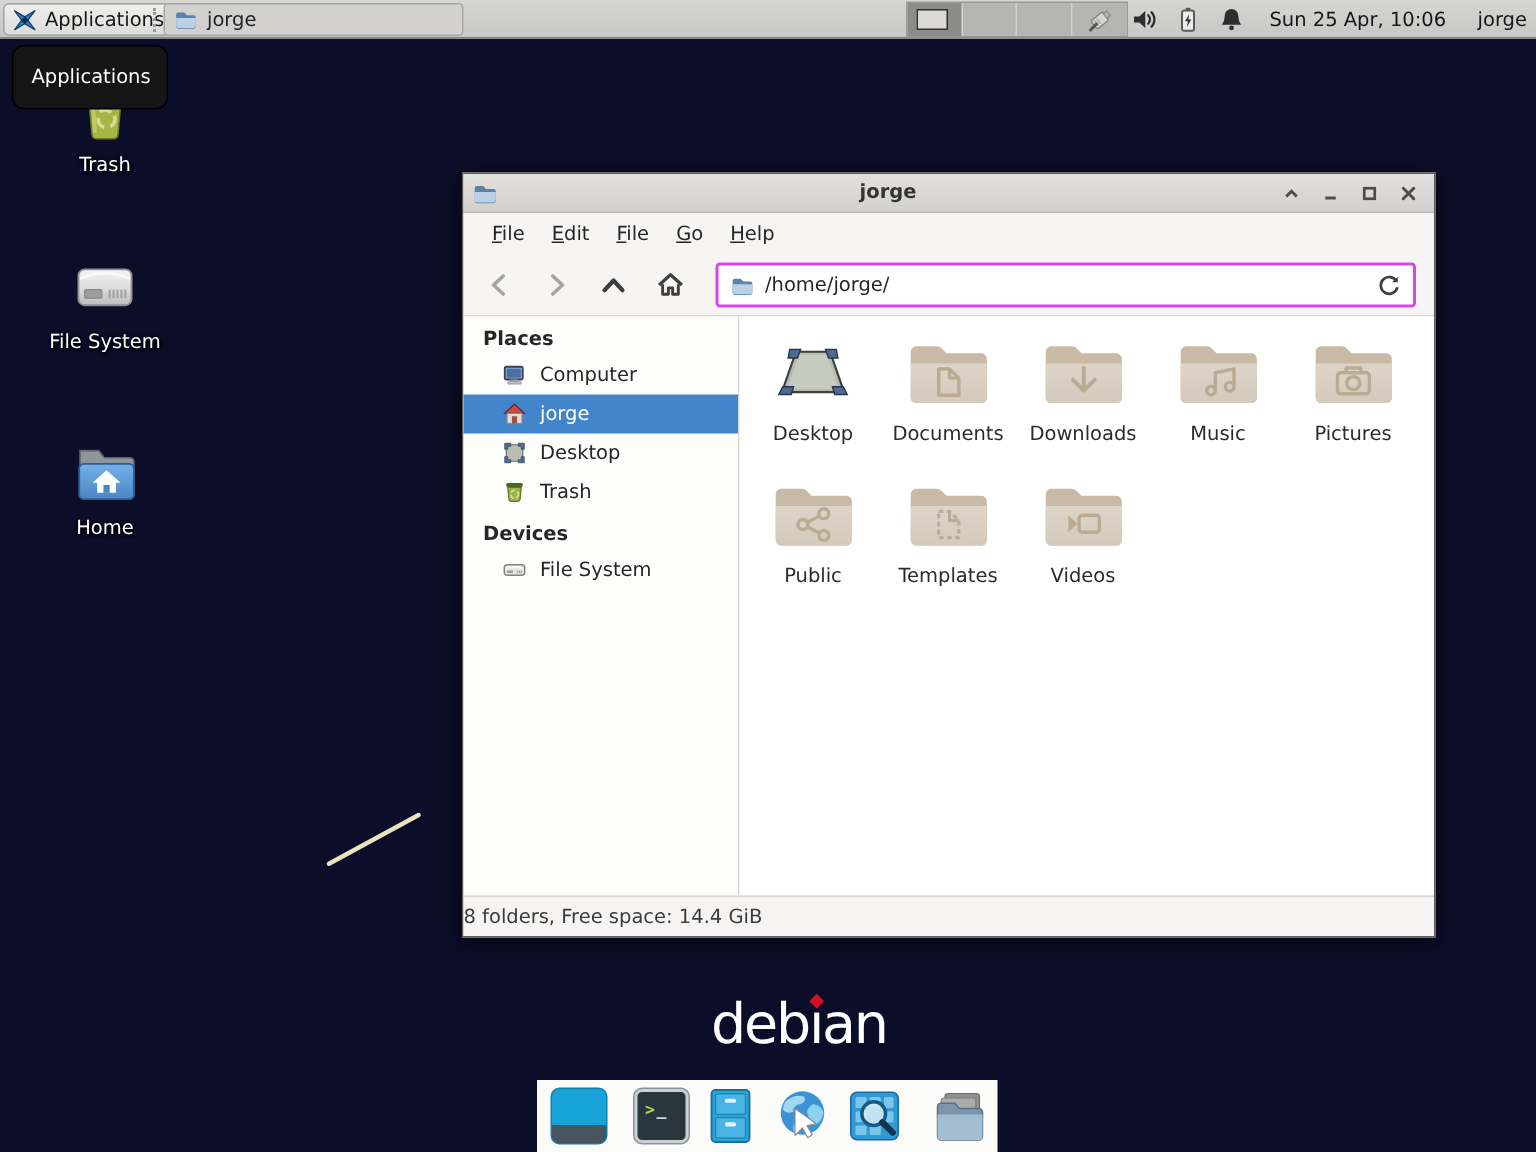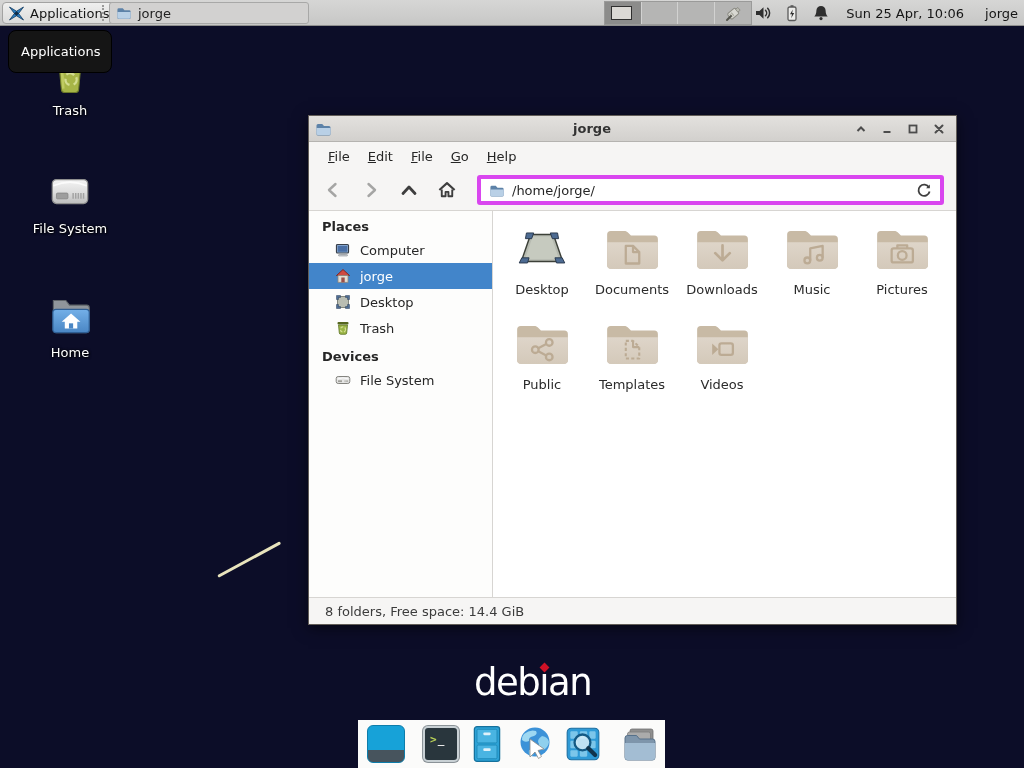--- a/index.html
+++ b/index.html
@@ -112,38 +112,38 @@
   .menu-item { display:inline-block; padding:4px 9px; font-size:13px; color:#262626; }
   .menu-item::first-letter { text-decoration:underline; }
 
   .toolbar {
     height:41px; flex:0 0 41px; display:flex; align-items:center;
     background:#f6f5f4; border-bottom:1px solid #d7d5d2; padding:0 12px 0 14px; gap:18px;
   }
   .tool-btn { width:20px; height:20px; display:flex; align-items:center; justify-content:center; }
   .pathbar {
     flex:1; height:30px; margin-left:2px; background:#fff;
-    border:4px solid #d946ef; border-radius:3px;
+    border:2px solid #d946ef; border-radius:3px;
     display:flex; align-items:center; gap:7px; padding:0 8px;
   }
   .pathbar .path-text { font-size:13px; color:#262626; flex:1; }
 
   .fm-body { flex:1; display:flex; min-height:0; }
   .sidebar { width:184px; background:#fdfdfc; border-right:1px solid #d7d5d2; padding-top:0; }
   .side-header { padding:8px 0 4px 13px; font-weight:bold; font-size:13px; color:#262626; height:26px; }
   .side-item { height:26px; display:flex; align-items:center; gap:9px; padding-left:26px; font-size:13px; color:#262626; cursor:default; }
   .side-item.selected { background:#4285ca; color:#fff; }
 
   .file-area { flex:1; background:#fff; padding:13px 0 0 4px; display:flex; flex-wrap:wrap; align-content:flex-start; width:471px; }
   .file-tile { width:90px; height:95px; display:flex; flex-direction:column; align-items:center; cursor:default; }
   .file-tile .lbl { margin-top:8px; font-size:13px; color:#2b2b2b; text-align:center; }
 
   .statusbar {
     height:27px; flex:0 0 27px; background:#f6f5f4; border-top:1px solid #d7d5d2;
-    display:flex; align-items:center; padding-left:16px; font-size:13px; color:#3c3c3c;
+    display:flex; align-items:center; padding-left:0; font-size:13px; color:#3c3c3c;
   }
 
   
   .dock {
     position:absolute; left:358px; top:720px; width:307px; height:48px;
     background:#fbfbfa; display:flex; align-items:center; gap:9px; padding:0 9px;
     z-index:40;
   }
   .dock-sep { width:1px; height:38px; background:#c6c6c5; }
   .dock-item { display:flex; align-items:center; justify-content:center; cursor:default; }

